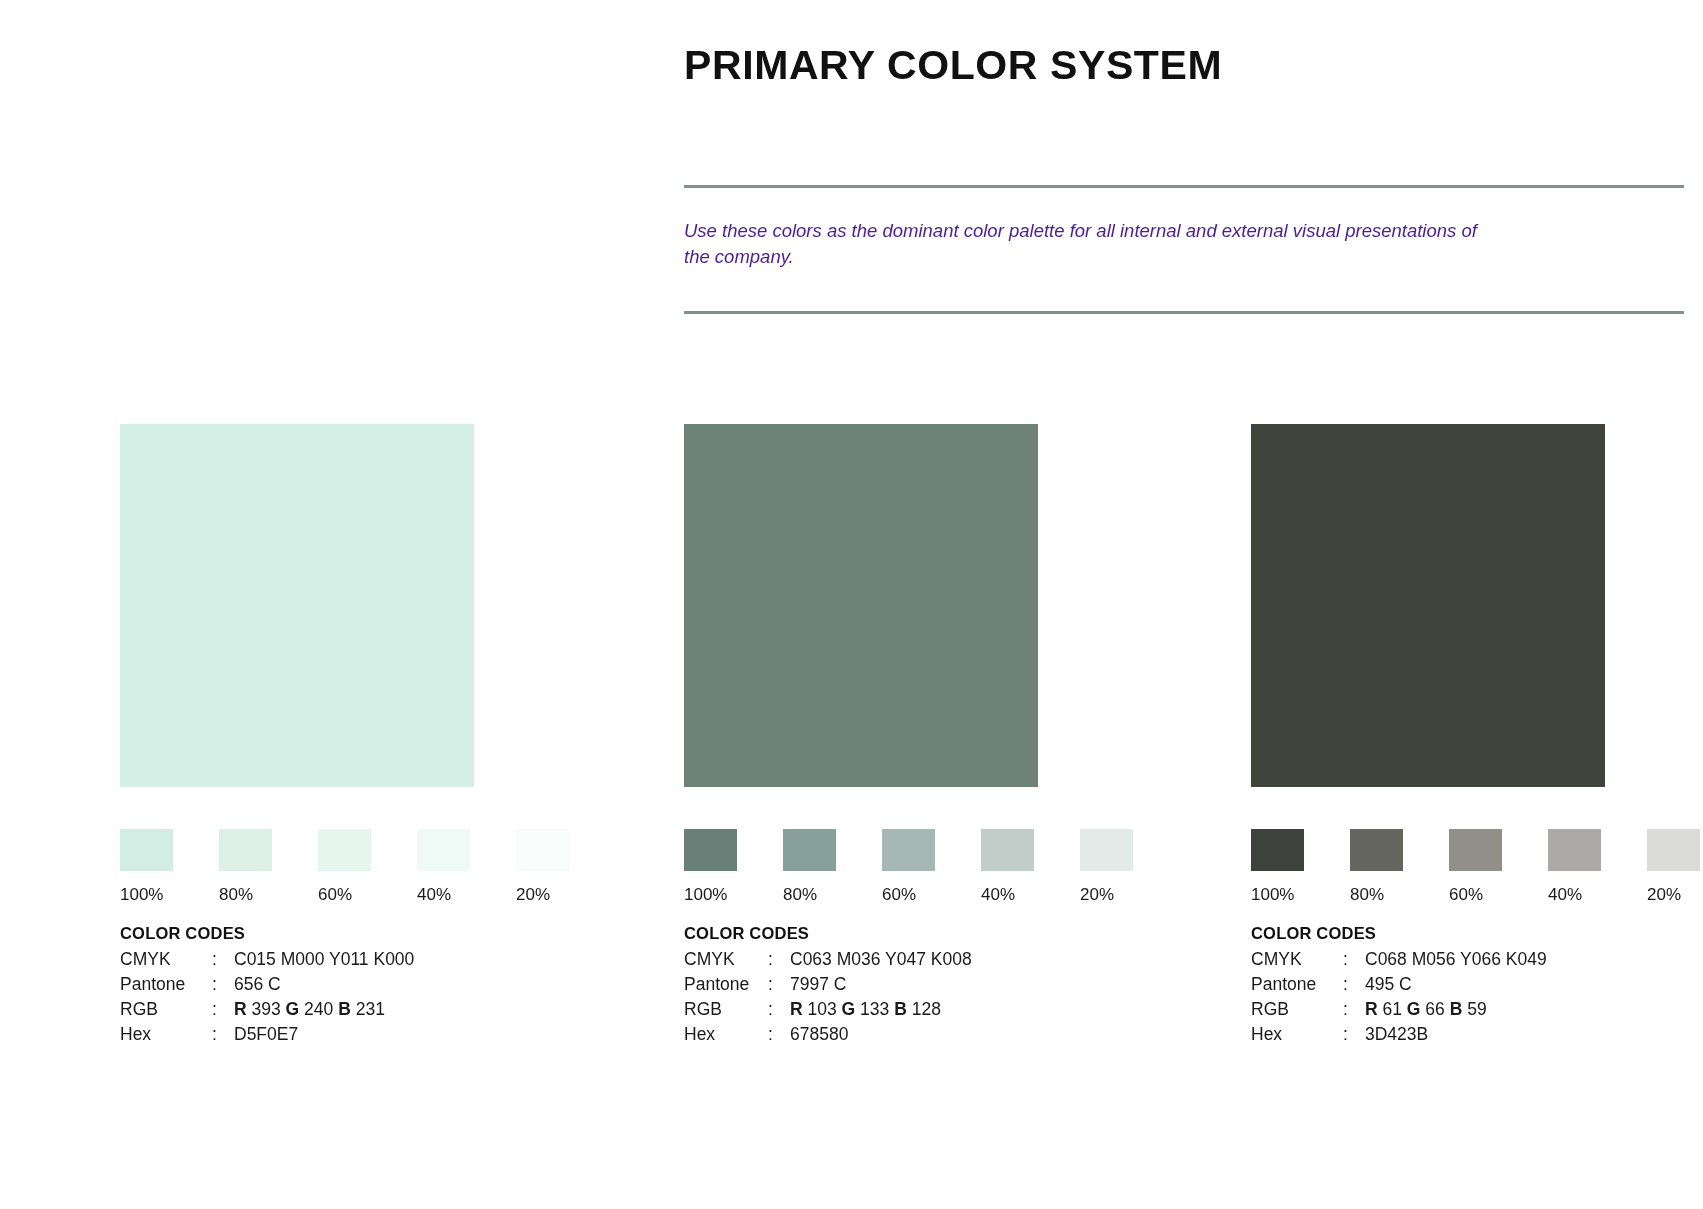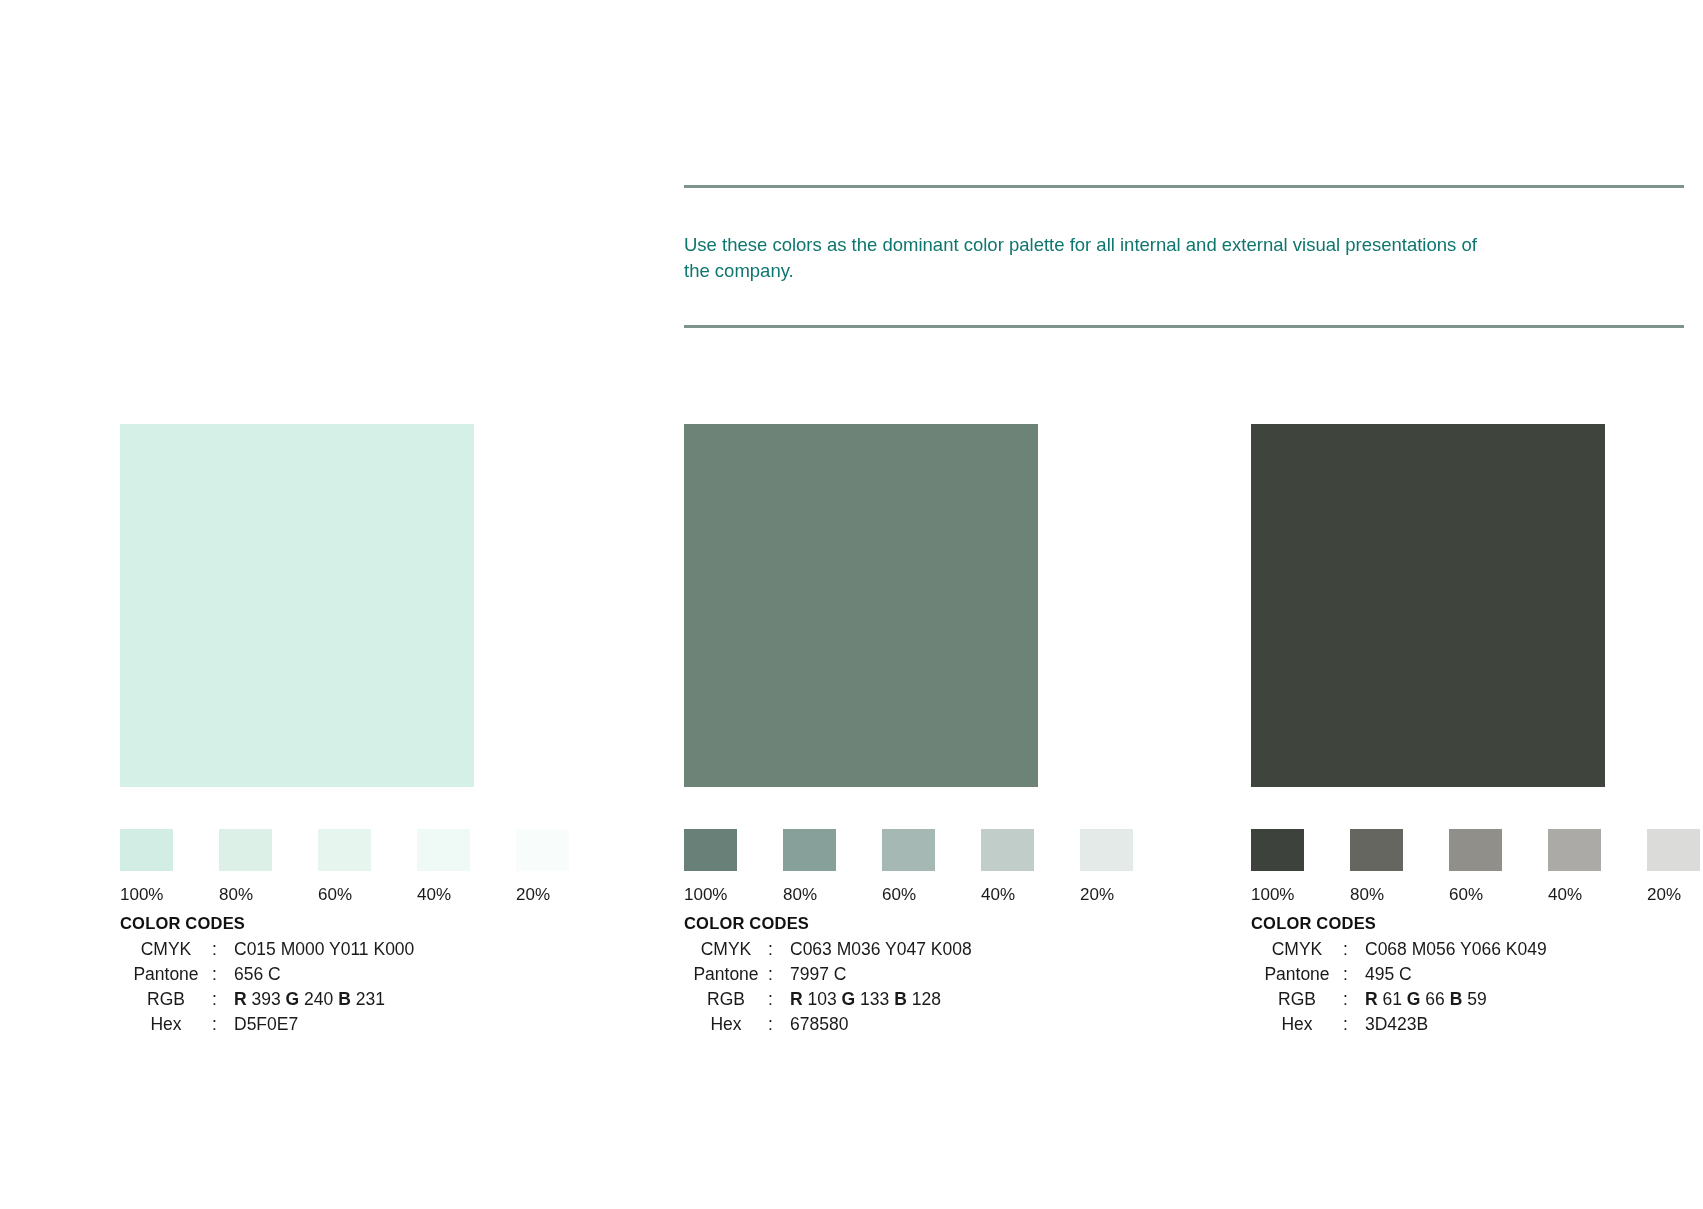--- a/index.html
+++ b/index.html
@@ -47,25 +47,26 @@
     background: #7c9489;
   }
   .usage-heading {
     margin-top: 40px;
     font-size: 16.5px;
     font-weight: bold;
     letter-spacing: 0.3px;
     color: #111111;
   }
   .usage-body {
-    margin-top: 44px;
+    margin-top: 30px;
     font-size: 18.5px;
     line-height: 1.42;
-    color: #0f766e;
+    color: #4c1d95;
     width: 800px;
+    font-style: italic;
   }
   .rule-bottom {
     margin-top: 40px;
   }
 
   
   .columns {
     position: absolute;
     left: 0;
     top: 424px;
@@ -102,56 +103,56 @@
   .tint-label {
     margin-top: 14px;
     font-size: 17px;
     color: #1a1a1a;
     text-align: left;
     white-space: nowrap;
   }
 
   
   .codes {
-    margin-top: 9px;
+    margin-top: 19px;
   }
   .codes-title {
     font-size: 16.5px;
     font-weight: bold;
     letter-spacing: 0.2px;
     color: #111111;
     margin-bottom: 4px;
   }
   .code-row {
     display: flex;
     align-items: baseline;
     font-size: 17.5px;
     line-height: 1.42;
     color: #1a1a1a;
     white-space: nowrap;
   }
   .code-key {
     width: 92px;
     flex: none;
-    text-align: center;
   }
   .code-colon {
     width: 22px;
     flex: none;
   }
   .code-val b { font-weight: bold; }
 
   .col-1 .code-key { width: 84px; }
   .col-2 .code-key { width: 92px; }
 </style>
 </head>
 <body>
 
 <div class="page">
 
+  <div class="page-title">PRIMARY COLOR SYSTEM</div>
 
   <div class="usage-block">
     <div class="rule" style="background-color: rgb(124, 148, 137);"></div>
     <div class="usage-body">Use these colors as the dominant color palette for all internal and external visual presentations of the company.</div>
     <div class="rule rule-bottom" style="background-color: rgb(124, 148, 137);"></div>
   </div>
 
   <div class="columns">
 
     <div class="col col-0">

